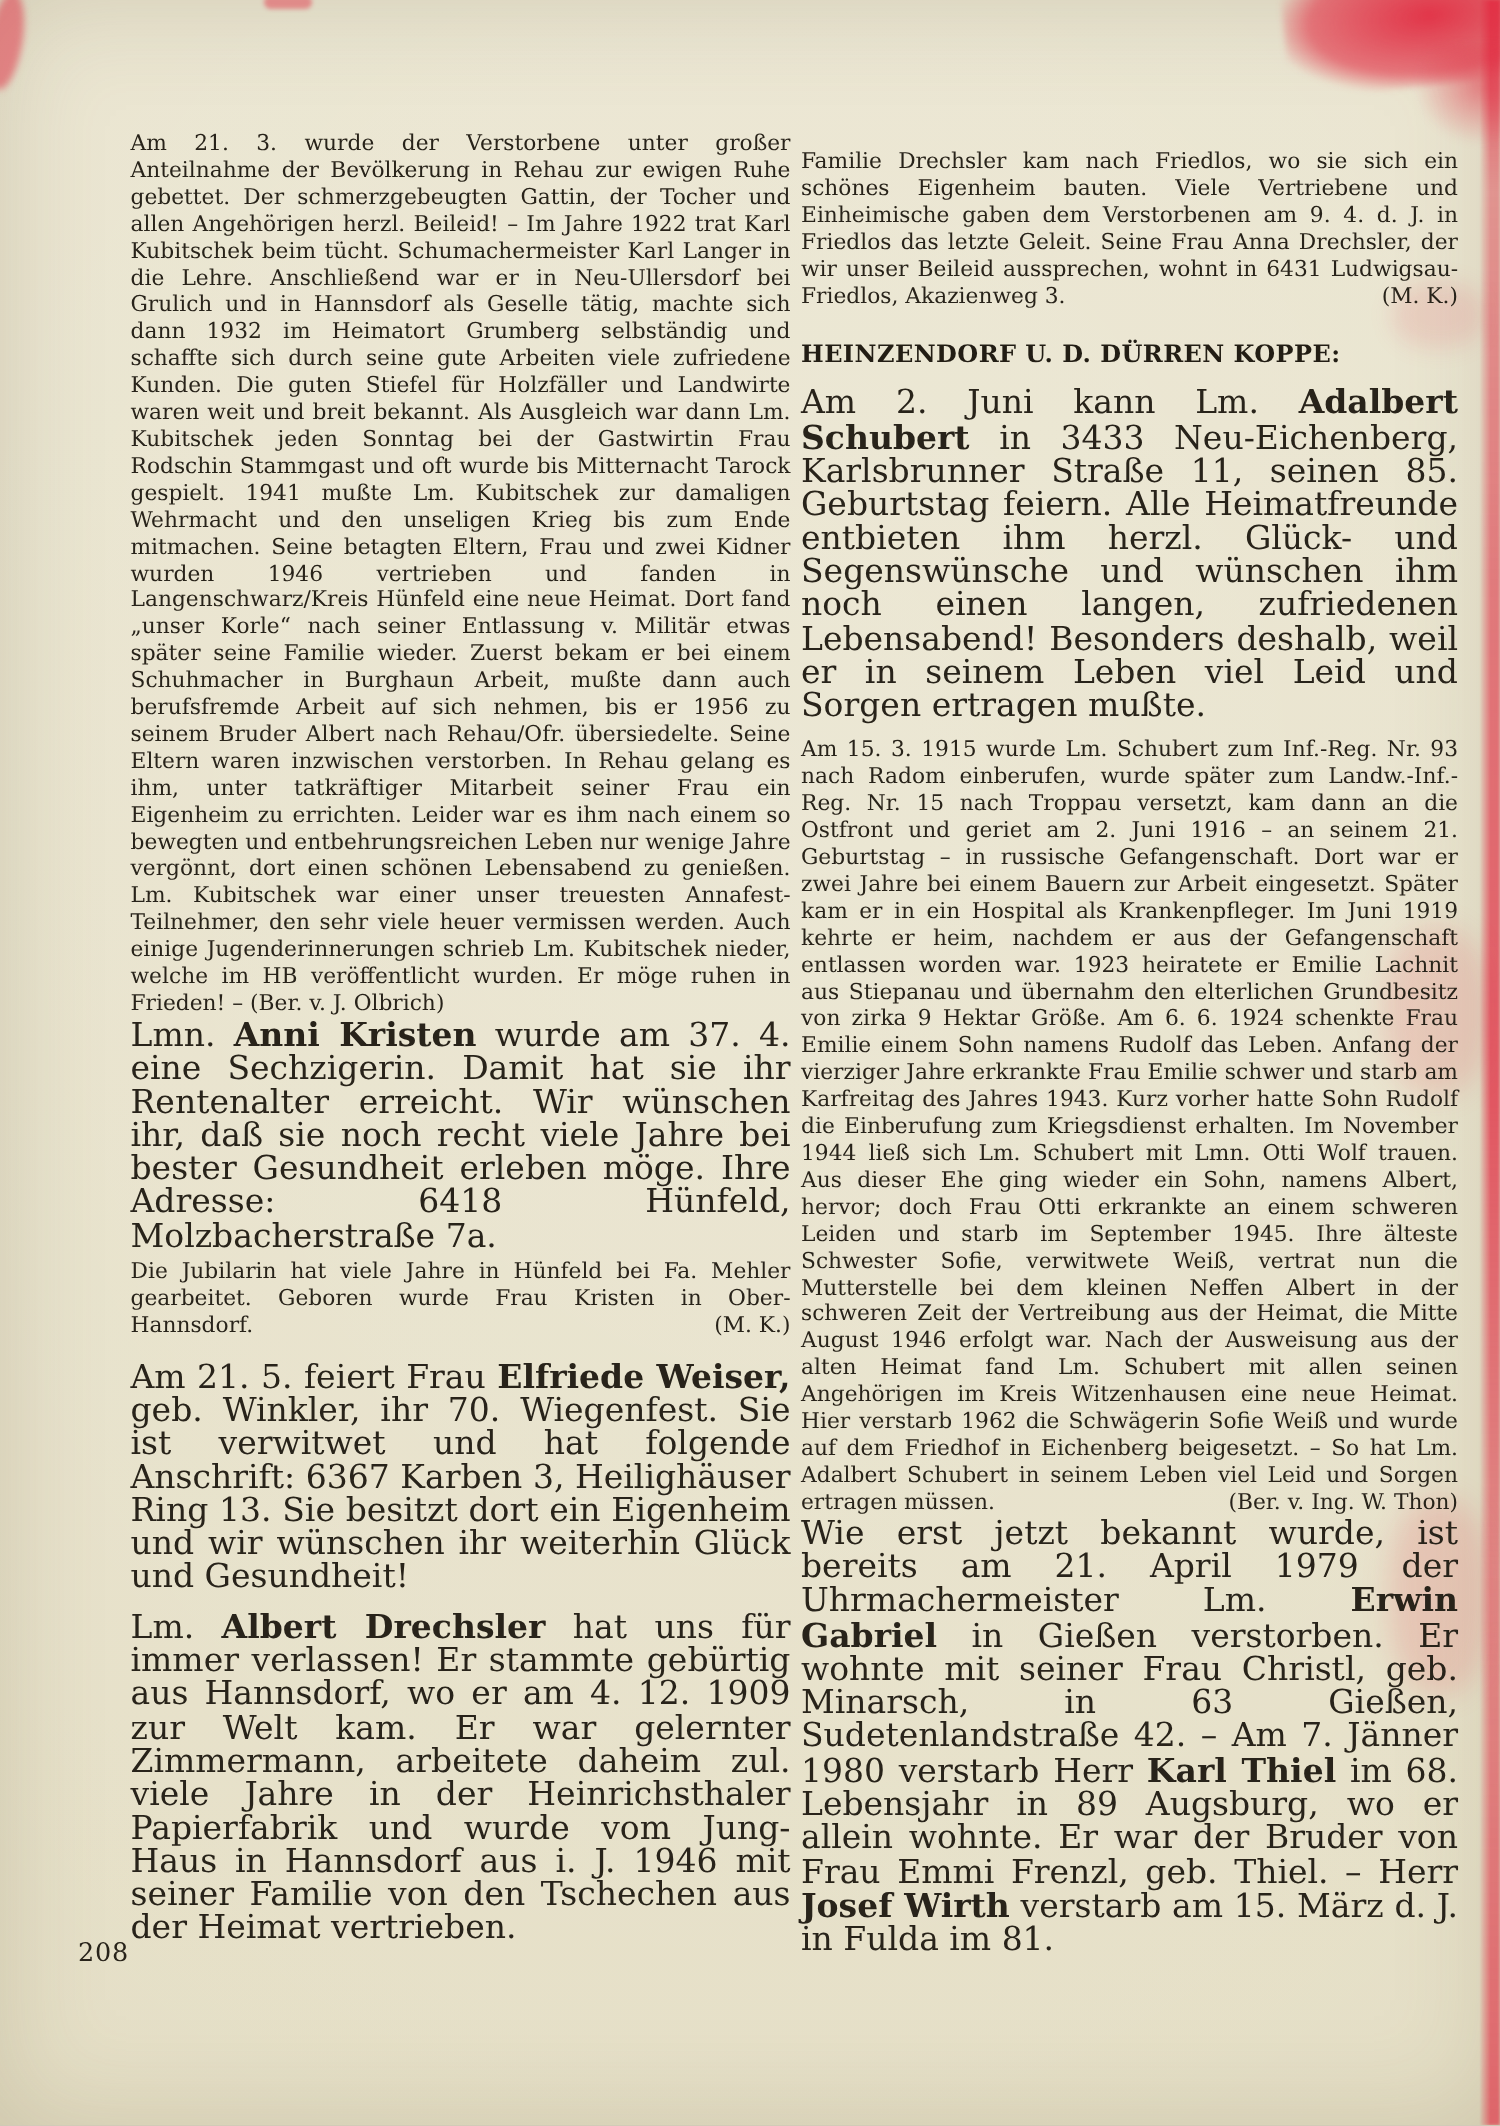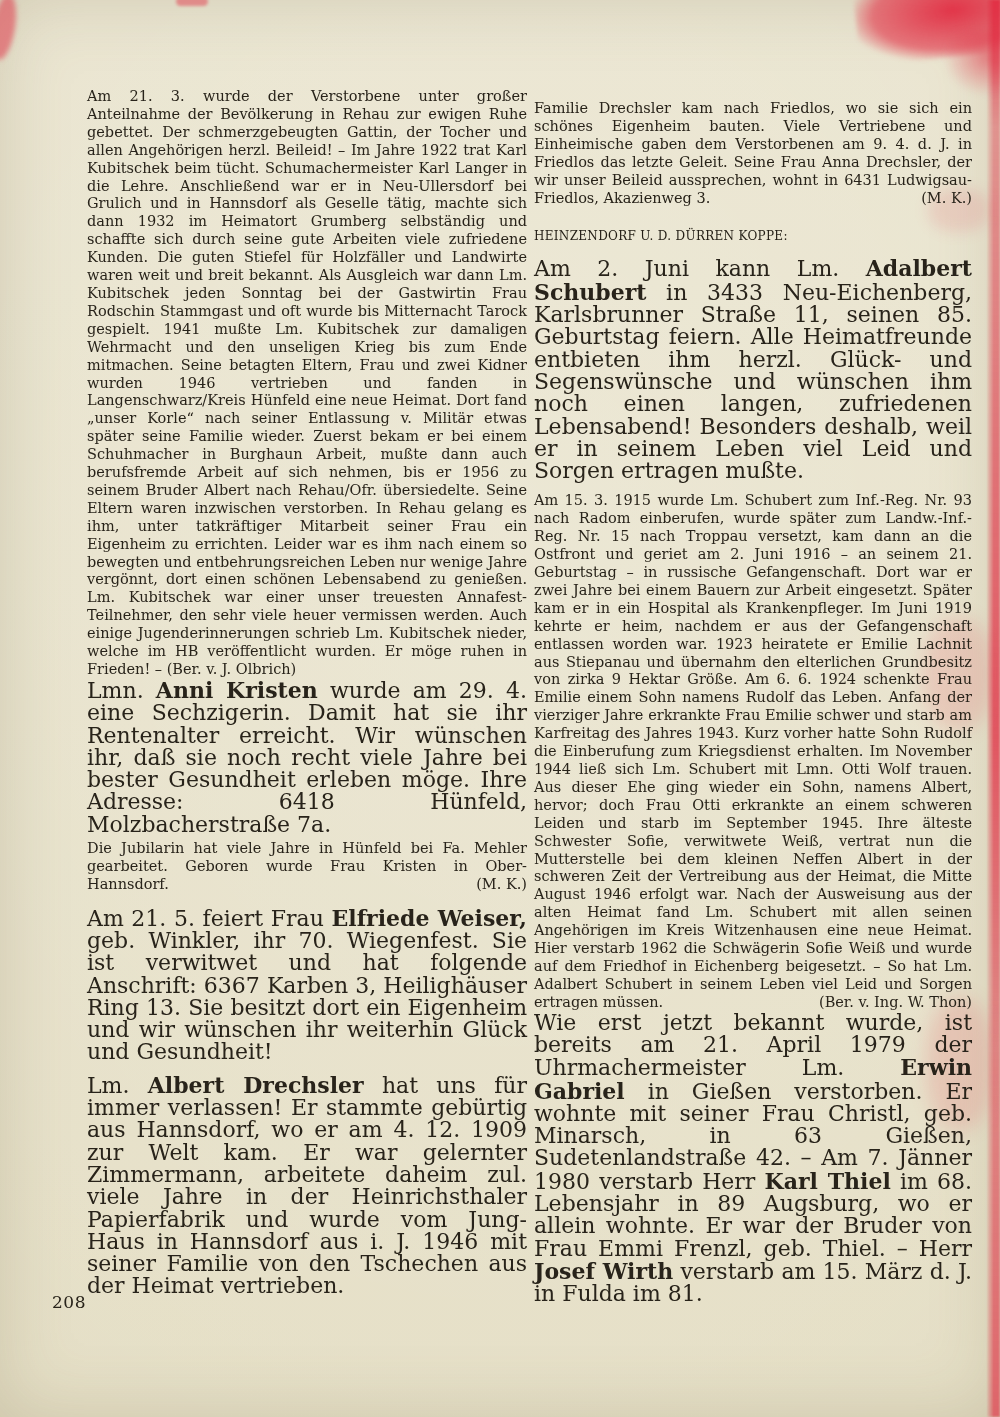--- a/index.html
+++ b/index.html
@@ -20,21 +20,21 @@
     box-shadow: inset 0 0 70px rgba(118,104,68,0.22);
     pointer-events: none;
   }
   .col { position: absolute; top: 88px; }
   .col-left  { left: 53px;  width: 440px; margin-left: 34px; }
   .col-right { left: 534px; width: 438px; margin-top: 12px; }
   p { margin: 0; text-align: justify; hyphens: auto; -webkit-hyphens: auto; }
   .small { font-size: 14.5px; line-height: 17.9px; }
   .large { font-size: 22px; line-height: 22.3px; }
   .heading {
-    font-size: 12px; line-height: 22px; font-weight: normal;
+    font-size: 16px; line-height: 22px; font-weight: bold;
     letter-spacing: 0.3px; margin: 18px 0 10px 0; color: #221d14;
   }
   .heading.gap-top { margin-top: 30px; }
   .mt-s { margin-top: 4px; }
   .mt-m { margin-top: 10px; }
   .mt-l { margin-top: 13px; }
   .sig { float: right; padding-left: 14px; }
   .b { font-weight: bold; }
   .page-number {
     position: absolute; left: 52px; top: 1292px;
@@ -88,21 +88,21 @@
   <div class="artifact art-top-left"></div>
   <div class="artifact art-top-dash"></div>
   <div class="artifact art-wash-1"></div>
   <div class="artifact art-wash-2"></div>
   <div class="artifact art-wash-3"></div>
 
   <div class="col col-left">
     <p class="small">Am 21. 3. wurde der Verstorbene unter großer Anteilnahme der Bevölkerung in Rehau zur ewigen Ruhe gebettet. Der schmerzgebeugten Gattin, der Tocher und allen Angehörigen herzl. Beileid! – Im Jahre 1922 trat Karl Kubitschek beim tücht. Schumachermeister Karl Langer in die Lehre. Anschließend war er in Neu-Ullersdorf bei Grulich und in Hannsdorf als Geselle tätig, machte sich dann 1932 im Heimatort Grumberg selbständig und schaffte sich durch seine gute Arbeiten viele zufriedene Kunden. Die guten Stiefel für Holzfäller und Landwirte waren weit und breit bekannt. Als Ausgleich war dann Lm. Kubitschek jeden Sonntag bei der Gastwirtin Frau Rodschin Stammgast und oft wurde bis Mitternacht Tarock gespielt. 1941 mußte Lm. Kubitschek zur damaligen Wehrmacht und den unseligen Krieg bis zum Ende mitmachen. Seine betagten Eltern, Frau und zwei Kidner wurden 1946 vertrieben und fanden in Langenschwarz/Kreis Hünfeld eine neue Heimat. Dort fand „unser Korle“ nach seiner Entlassung v. Militär etwas später seine Familie wieder. Zuerst bekam er bei einem Schuhmacher in Burghaun Arbeit, mußte dann auch berufsfremde Arbeit auf sich nehmen, bis er 1956 zu seinem Bruder Albert nach Rehau/Ofr. übersiedelte. Seine Eltern waren inzwischen verstorben. In Rehau gelang es ihm, unter tatkräftiger Mitarbeit seiner Frau ein Eigenheim zu errichten. Leider war es ihm nach einem so bewegten und entbehrungsreichen Leben nur wenige Jahre vergönnt, dort einen schönen Lebensabend zu genießen. Lm. Kubitschek war einer unser treuesten Annafest-Teilnehmer, den sehr viele heuer vermissen werden. Auch einige Jugenderinnerungen schrieb Lm. Kubitschek nieder, welche im HB veröffentlicht wurden. Er möge ruhen in Frieden! – (Ber. v. J. Olbrich)</p>
 
 
-    <p class="large"><span>Lmn. </span><span class="b">Anni Kristen</span><span> wurde am 29. 4. eine Sechzigerin. Damit hat sie ihr Rentenalter erreicht. Wir wünschen ihr, daß sie noch recht viele Jahre bei bester Gesundheit erleben möge. Ihre Adresse: 6418 Hünfeld, Molzbacherstraße 7a.</span></p>
+    <p class="large"><span>Lmn. </span><span class="b">Anni Kristen</span><span> wurde am 37. 4. eine Sechzigerin. Damit hat sie ihr Rentenalter erreicht. Wir wünschen ihr, daß sie noch recht viele Jahre bei bester Gesundheit erleben möge. Ihre Adresse: 6418 Hünfeld, Molzbacherstraße 7a.</span></p>
 
     <p class="small mt-s">
       <span>Die Jubilarin hat viele Jahre in Hünfeld bei Fa. Mehler gearbeitet. Geboren wurde Frau Kristen in Ober-Hannsdorf.</span>
       <span class="sig">(M. K.)</span>
     </p>
 
     <p class="large mt-l"><span>Am 21. 5. feiert Frau </span><span class="b">Elfriede Weiser,</span><span> geb. Winkler, ihr 70. Wiegenfest. Sie ist verwitwet und hat folgende Anschrift: 6367 Karben 3, Heilighäuser Ring 13. Sie besitzt dort ein Eigenheim und wir wünschen ihr weiterhin Glück und Gesundheit!</span></p>
 
     <p class="large mt-m"><span>Lm. </span><span class="b">Albert Drechsler</span><span> hat uns für immer verlassen! Er stammte gebürtig aus Hannsdorf, wo er am 4. 12. 1909 zur Welt kam. Er war gelernter Zimmermann, arbeitete daheim zul. viele Jahre in der Heinrichsthaler Papierfabrik und wurde vom Jung-Haus in Hannsdorf aus i. J. 1946 mit seiner Familie von den Tschechen aus der Heimat vertrieben.</span></p>
   </div>

